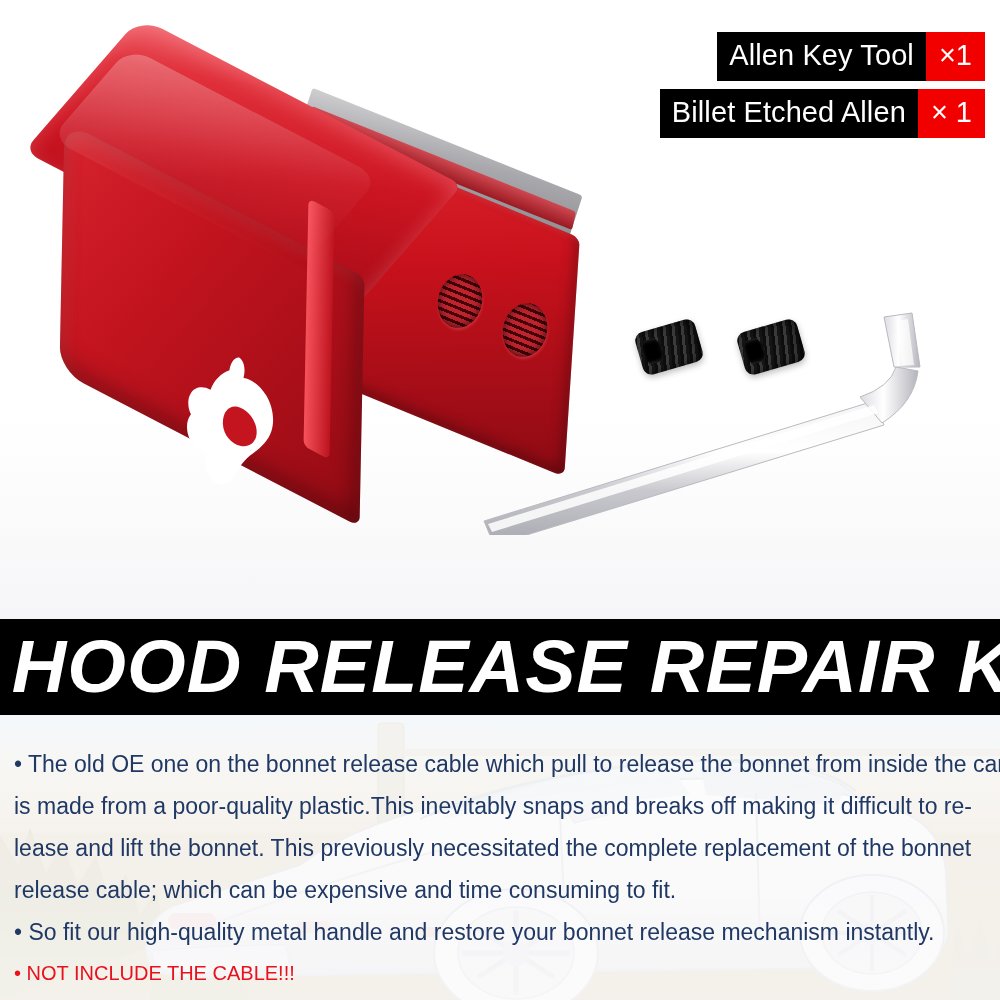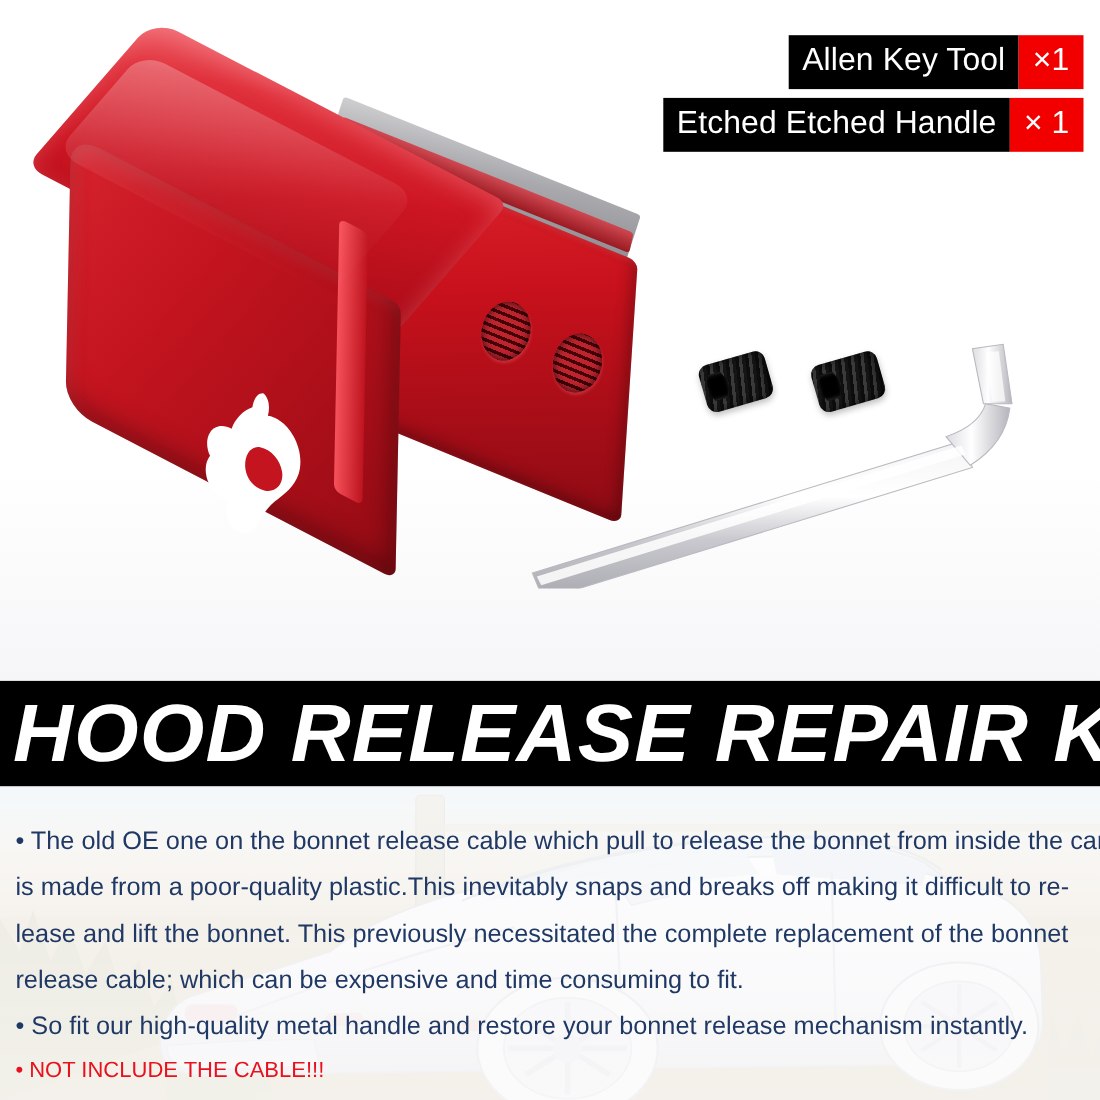--- a/index.html
+++ b/index.html
@@ -255,21 +255,21 @@
         <path d="M426,16 L438,14 L444,60 L432,60 Z" fill="#ffffff" opacity=".7"></path>
       </svg>
     </div>
 
     <div id="spec-list">
       <div class="spec-row">
         <span class="spec-name">Allen Key Tool</span>
         <span class="spec-qty">×1</span>
       </div>
       <div class="spec-row">
-        <span class="spec-name">Etched Etched Handle</span>
+        <span class="spec-name">Billet Etched Allen</span>
         <span class="spec-qty">× 1</span>
       </div>
     </div>
   </div>
 
   <div id="title-band">
     <div id="title-text">HOOD RELEASE REPAIR KIT</div>
   </div>
 
   <div id="desc-panel">

